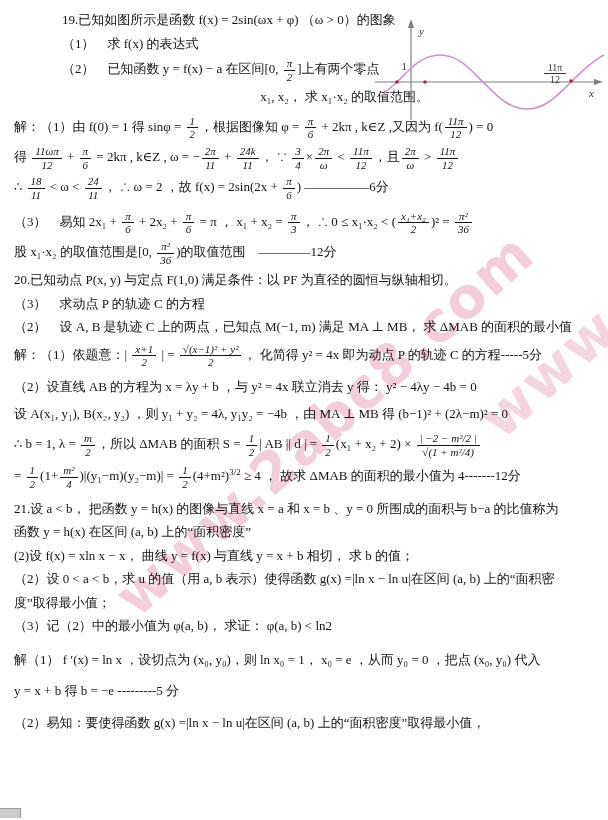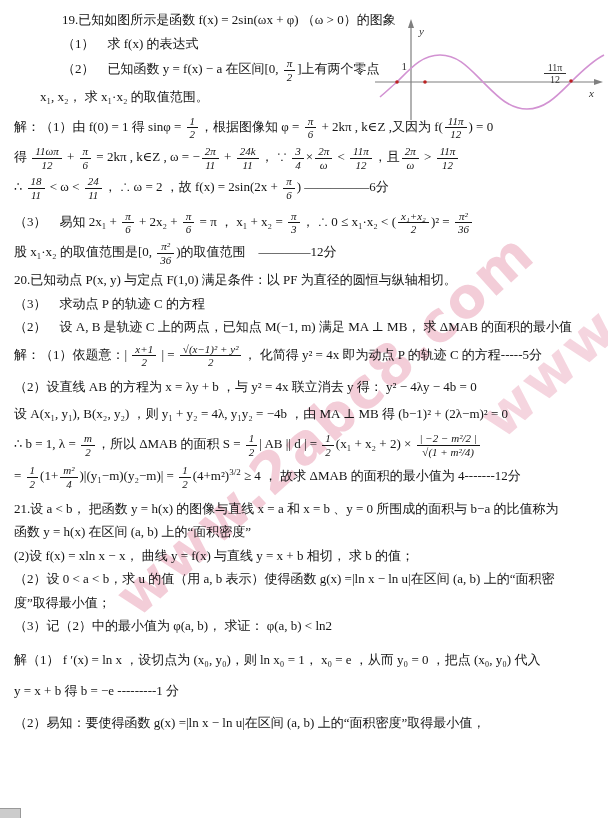--- a/index.html
+++ b/index.html
@@ -15,21 +15,21 @@
     padding:10px 8px 0 14px;
   }
   .line{
     position:relative;
     margin:0 0 4px 0;
     line-height:1.5;
     white-space:normal;
     z-index:2;
   }
   .narrow{max-width:362px;margin-left:48px;}
-  .ind{margin-left:26px;}
+  .ind{margin-left:53px;text-align:right;}
   .sp4{margin-top:8px;}
   .sp6{margin-top:6px;}
   .sp8{margin-top:8px;}
   .sp10{}
   .sp12{margin-top:12px;}
   .sp14{margin-top:14px;}
   .frac{
     display:inline-flex;
     flex-direction:column;
     vertical-align:middle;
@@ -216,18 +216,18 @@
           <span class="num">1</span>
           <span class="den">2</span>
         </span>(4+m²)<sup class="mexp">3/2</sup> ≥ 4 ， 故求 ΔMAB 的面积的最小值为 4-------12分</div>
       <div class="line sp8">21.设 a &lt; b， 把函数 y = h(x) 的图像与直线 x = a 和 x = b 、y = 0 所围成的面积与 b−a 的比值称为</div>
       <div class="line">函数 y = h(x) 在区间 (a, b) 上的“面积密度”</div>
       <div class="line">(2)设 f(x) = xln x − x， 曲线 y = f(x) 与直线 y = x + b 相切， 求 b 的值；</div>
       <div class="line">（2）设 0 &lt; a &lt; b，求 u 的值（用 a, b 表示）使得函数 g(x) =|ln x − ln u|在区间 (a, b) 上的“面积密</div>
       <div class="line">度”取得最小值；</div>
       <div class="line">（3）记（2）中的最小值为 φ(a, b)， 求证： φ(a, b) &lt; ln2</div>
       <div class="line sp14">解（1） f ′(x) = ln x ，设切点为 (x₀, y₀)，则 ln x₀ = 1， x₀ = e ，从而 y₀ = 0 ，把点 (x₀, y₀) 代入</div>
-      <div class="line sp12">y = x + b 得 b = −e ---------1 分</div>
+      <div class="line sp12">y = x + b 得 b = −e ---------5 分</div>
       <div class="line sp12">（2）易知：要使得函数 g(x) =|ln x − ln u|在区间 (a, b) 上的“面积密度”取得最小值，</div>
     </div>
 
   <div class="corner"></div>
 </div>
 
 </body></html>

